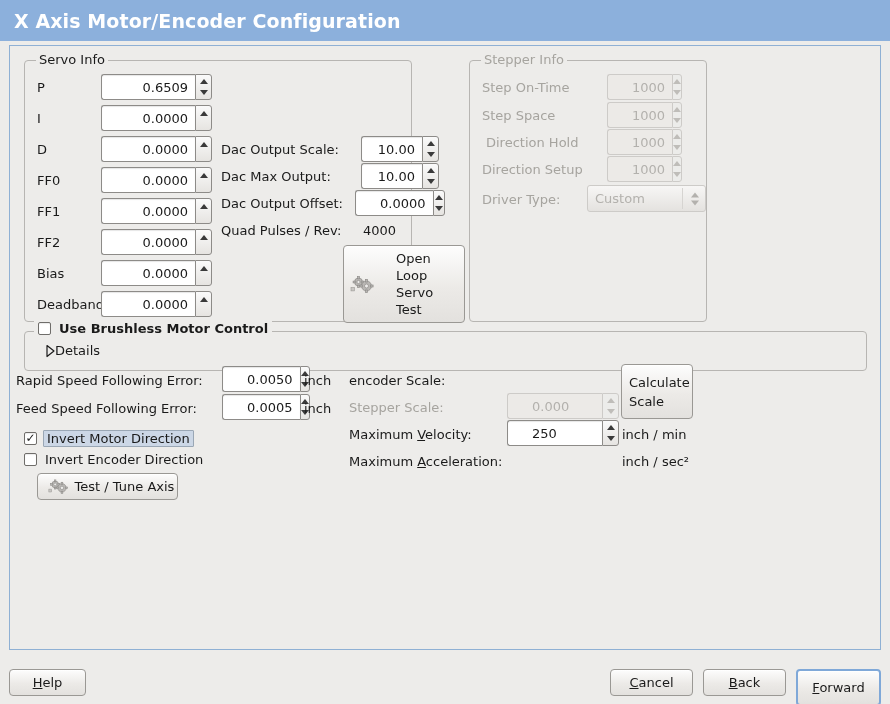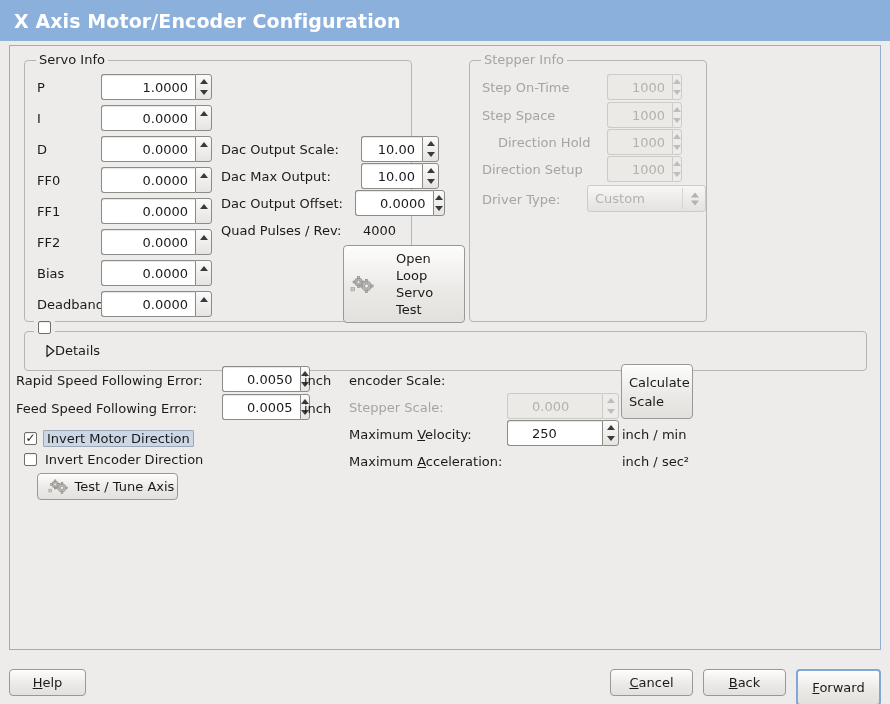--- a/index.html
+++ b/index.html
@@ -206,21 +206,21 @@
     <span class="lbl" style="left:12px;  top:19px;">P</span>
     <span class="lbl" style="left:12px;  top:50px;">I</span>
     <span class="lbl" style="left:12px;  top:81px;">D</span>
     <span class="lbl" style="left:12px;  top:112px;">FF0</span>
     <span class="lbl" style="left:12px;  top:143px;">FF1</span>
     <span class="lbl" style="left:12px;  top:174px;">FF2</span>
     <span class="lbl" style="left:12px;  top:205px;">Bias</span>
     <span class="lbl" style="left:12px;  top:236px;">Deadband</span>
 
     <div class="spin" style="left:76px; top:13px;  width:111px;">
-      <div class="entry">1.0000</div>
+      <div class="entry">0.6509</div>
       <div class="stepper">
           <i class="arr up"></i>
           <i class="arr down"></i>
         </div>
     </div>
     <div class="spin" style="left:76px; top:44px;  width:111px;">
       <div class="entry">0.0000</div>
       <div class="stepper">
           <i class="arr up"></i>
           <i class="arr softdown"></i>
@@ -324,21 +324,21 @@
         <span>Test</span>
       </span>
     </div>
   </div>
 
   <div class="frame disabled" style="left:459px; top:14px; width:238px; height:262px;">
     <span class="frame-title">Stepper Info</span>
 
     <span class="lbl dim" style="left:12px; top:19px;">Step On-Time</span>
     <span class="lbl dim" style="left:12px; top:47px;">Step Space</span>
-    <span class="lbl dim" style="left:28px; top:74px;text-align:right;">Direction Hold</span>
+    <span class="lbl dim" style="left:16px; top:74px;text-align:right;">Direction Hold</span>
     <span class="lbl dim" style="left:12px; top:101px;">Direction Setup</span>
     <span class="lbl dim" style="left:12px; top:131px;">Driver Type:</span>
 
     <div class="spin dis" style="left:137px; top:13px; width:73px;">
       <div class="entry leftal">1000</div>
       <div class="stepper">
           <i class="arr up"></i>
           <i class="arr down"></i>
         </div>
     </div>
@@ -370,20 +370,21 @@
       <span class="updown">
         <i class="arr up"></i>
           <i class="arr down"></i>
       </span>
     </div>
   </div>
 
   <div class="frame" style="left:14px; top:285px; width:843px; height:40px;">
     <div class="cbox bold" style="left:9px; top:-11px; background:#edecea; padding:0 4px;">
       <span class="box"></span>
+      <span class="ctext">Use Brushless Motor Control</span>
     </div>
     <div class="expander" style="left:12px; top:11px;">
       <span class="tri">
         <svg width="11" height="14" viewBox="0 0 11 14">
             <path d="M2 1.5 L9 7 L2 12.5 Z" fill="none" stroke="#1a1a1a" stroke-width="1.2" stroke-linejoin="round"></path>
           </svg>
       </span>
       <span class="etext">Details</span>
     </div>
   </div>

